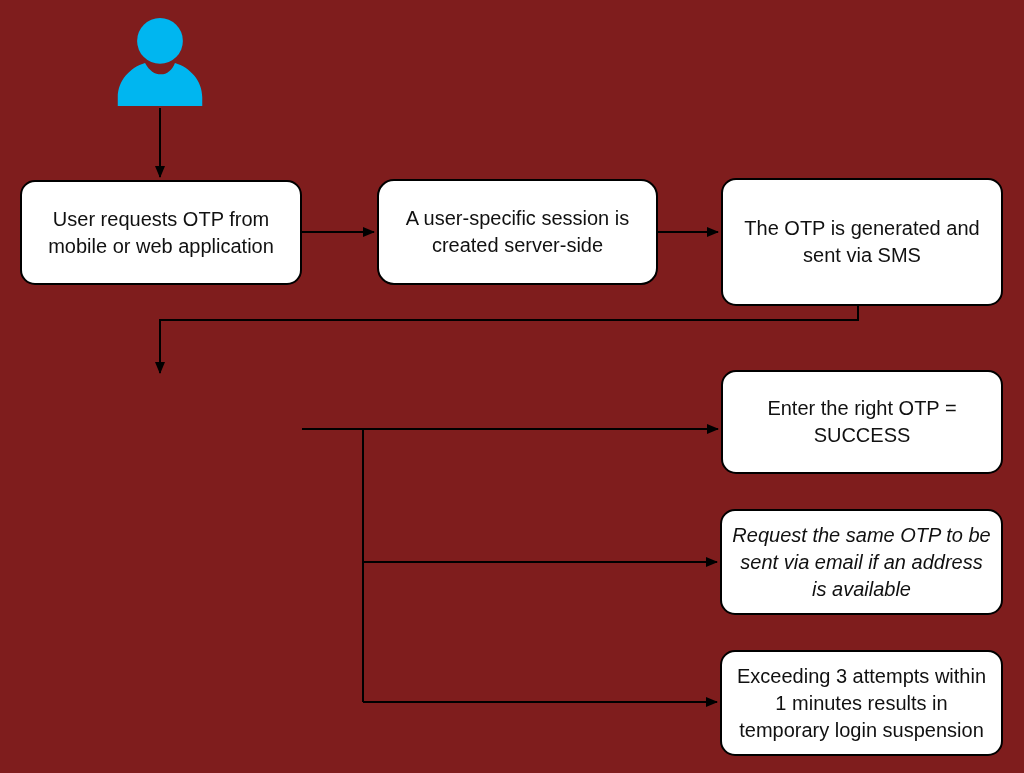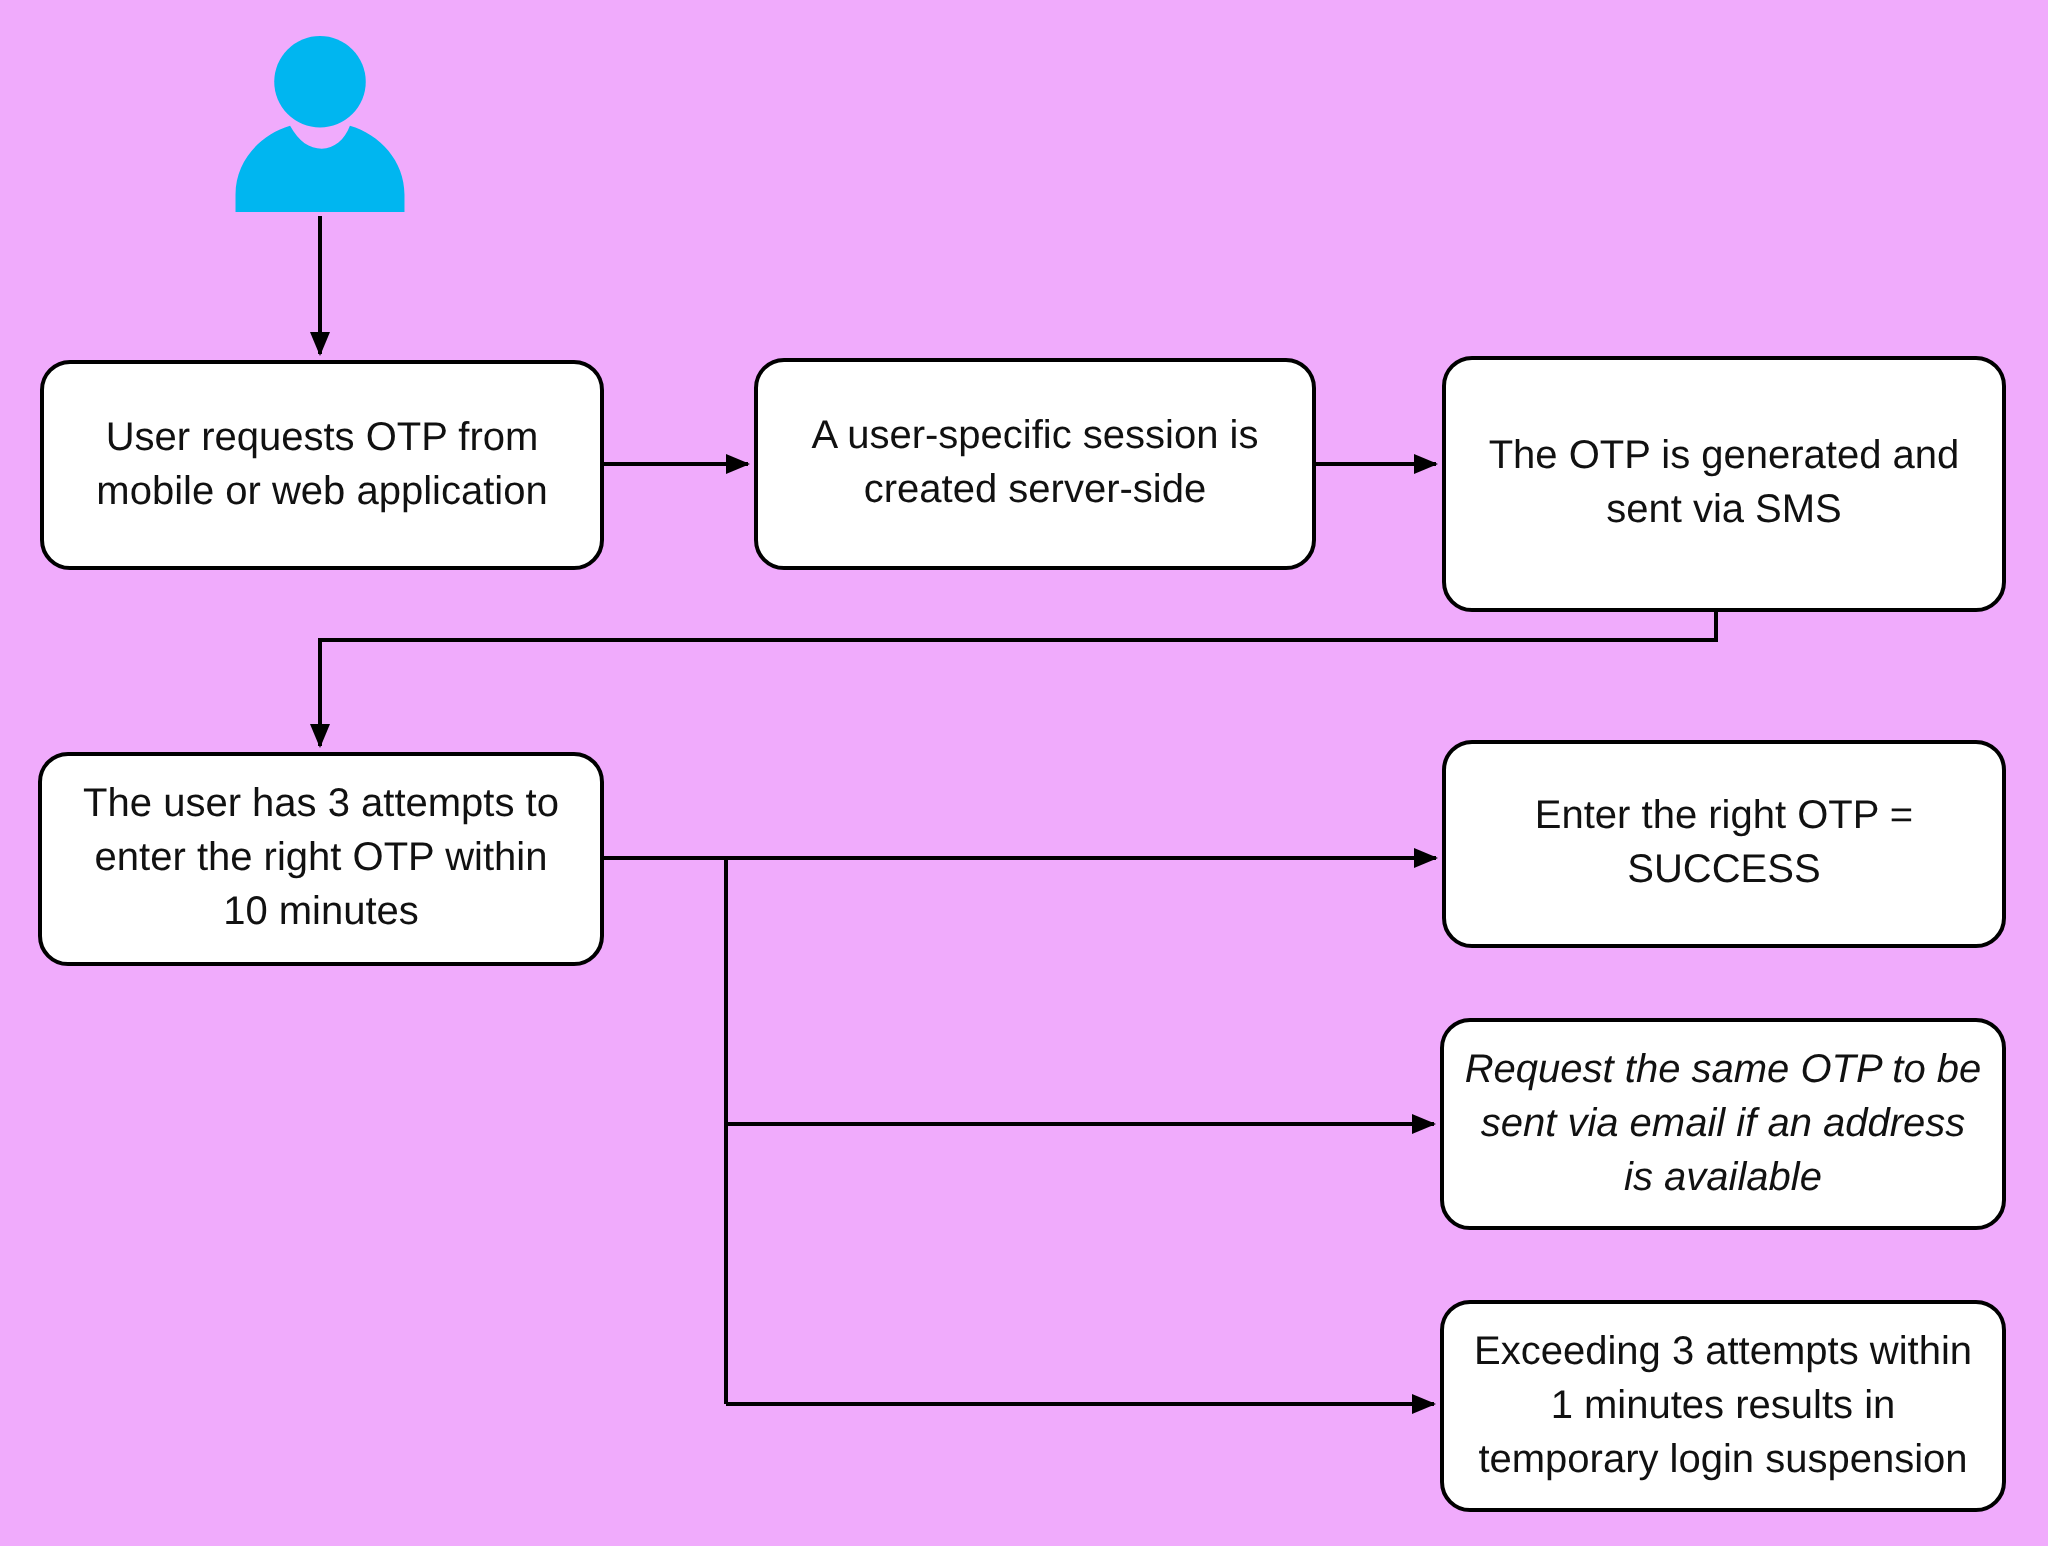--- a/index.html
+++ b/index.html
@@ -4,21 +4,21 @@
 <style>
   html, body {
     margin: 0;
     padding: 0;
     background: #ffffff;
   }
   .canvas {
     position: relative;
     width: 1024px;
     height: 773px;
-    background: #f0abfc;
+    background: #7f1d1d;
     font-family: "Liberation Sans", "DejaVu Sans", sans-serif;
     overflow: hidden;
   }
   .connectors {
     position: absolute;
     left: 0;
     top: 0;
     width: 1024px;
     height: 773px;
     pointer-events: none;
@@ -41,21 +41,21 @@
   }
   .user-icon-wrap {
     position: absolute;
     left: 116px;
     top: 16px;
     width: 88px;
     height: 92px;
   }
   
   #node-request    { left: 20px;  top: 180px; width: 282px; height: 105px; }
-  #node-session    { left: 377px; top: 179px; width: 281px; height: 106px; }
+  #node-session    { left: 377px; top: 179px; width: 281px; height: 106px; border-radius: 17px; }
   #node-generate   { left: 721px; top: 178px; width: 282px; height: 128px; }
   #node-attempts   { left: 19px;  top: 376px; width: 283px; height: 107px; }
   #node-success    { left: 721px; top: 370px; width: 282px; height: 104px; }
   #node-email      { left: 720px; top: 509px; width: 283px; height: 106px; font-style: italic; }
   #node-suspension { left: 720px; top: 650px; width: 283px; height: 106px; }
 </style>
 </head>
 <body>
 
 <div class="canvas">
@@ -89,23 +89,20 @@
 
   <div class="node" id="node-request">User requests OTP from
 mobile or web application</div>
 
   <div class="node" id="node-session">A user-specific session is
 created server-side</div>
 
   <div class="node" id="node-generate">The OTP is generated and
 sent via SMS</div>
 
-  <div class="node" id="node-attempts">The user has 3 attempts to
-enter the right OTP within
-10 minutes</div>
 
   <div class="node" id="node-success">Enter the right OTP =
 SUCCESS</div>
 
   <div class="node" id="node-email">Request the same OTP to be
 sent via email if an address
 is available</div>
 
   <div class="node" id="node-suspension">Exceeding 3 attempts within
 1 minutes results in

